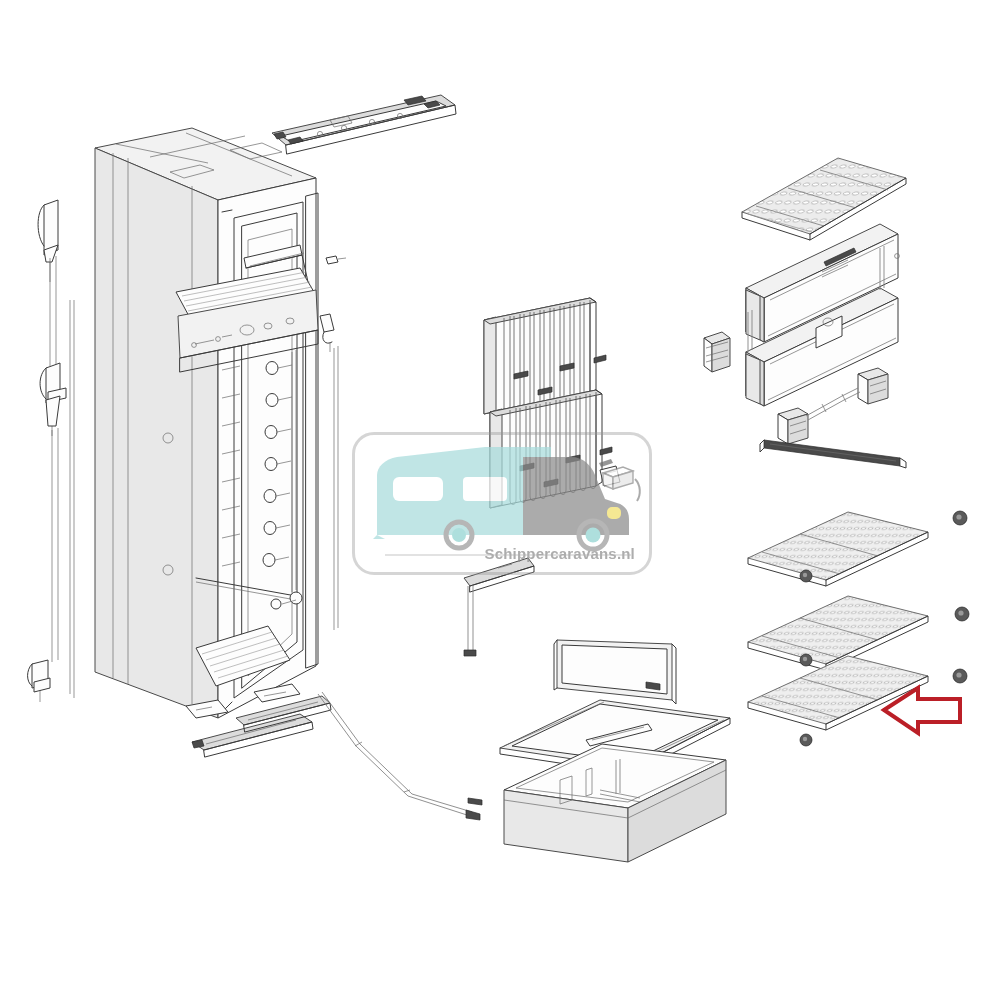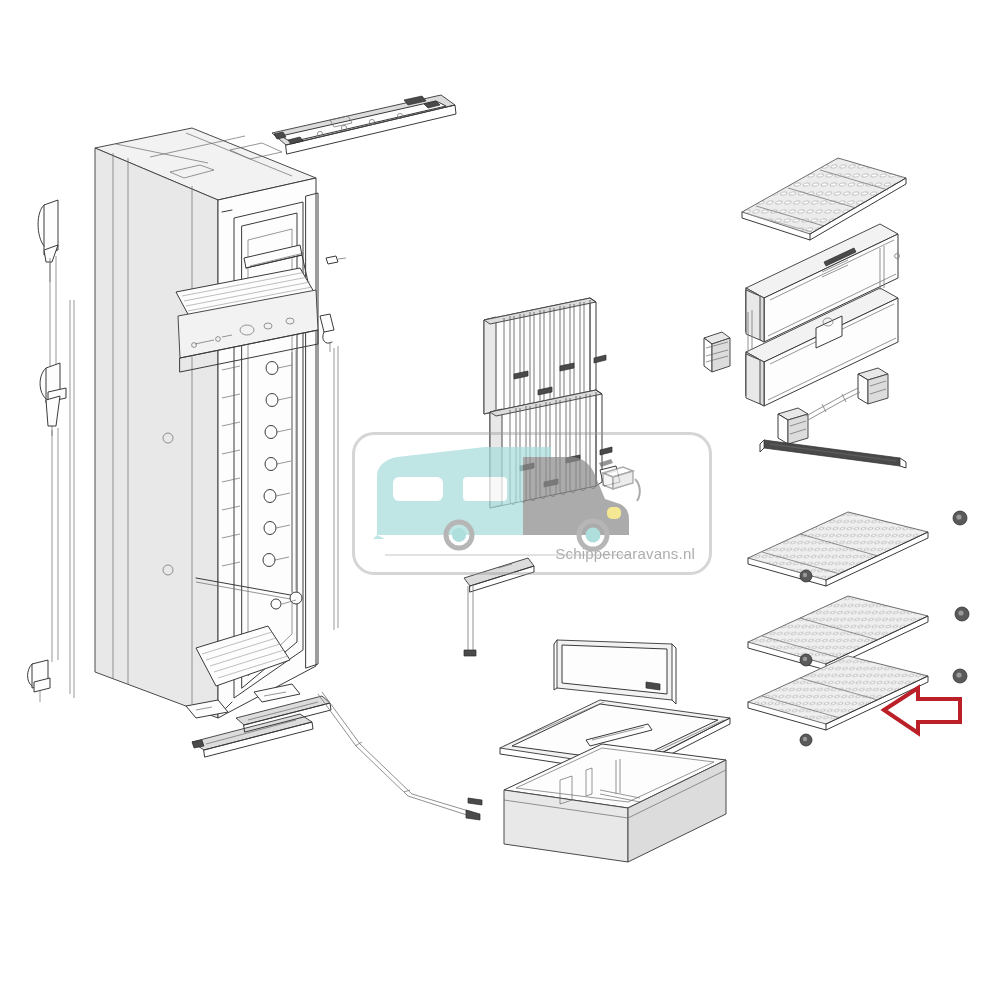--- a/index.html
+++ b/index.html
@@ -19,26 +19,27 @@
   .shade2{fill:#e8e8e8;stroke:#4a4a4a;stroke-width:1;stroke-linejoin:round;}
   .shade3{fill:#dcdcdc;stroke:#4a4a4a;stroke-width:1;stroke-linejoin:round;}
   .dark{fill:#4a4a4a;stroke:#2c2c2c;stroke-width:.7;}
   .knob{fill:#5a5a5a;stroke:#222;stroke-width:.7;}
   .wire{fill:none;stroke:#7d7d7d;stroke-width:.85;}
   .wire2{fill:none;stroke:#9a9a9a;stroke-width:.7;}
   .fin{fill:none;stroke:#555;stroke-width:.8;}
   .arrow{fill:#ffffff;stroke:#bb1f27;stroke-width:4;stroke-linejoin:miter;}
   
   #wm{
-    position:absolute;left:352px;top:432px;width:360px;height:143px;
+    position:absolute;left:352px;top:432px;width:300px;height:143px;
     box-sizing:border-box;
     border:3px solid rgba(150,150,150,.55);
     border-radius:22px;
     opacity:.72;
     pointer-events:none;
+    font-weight:bold;
   }
   #wm svg{position:absolute;left:0;top:0;width:300px;height:143px;}
   #wm .wmtext{
     position:absolute;left:0;right:14px;bottom:10px;
     text-align:right;
     font-family:"Liberation Sans", sans-serif;
     font-size:15px;color:#8e8e8e;letter-spacing:.2px;
     white-space:nowrap;
   }
 </style>

